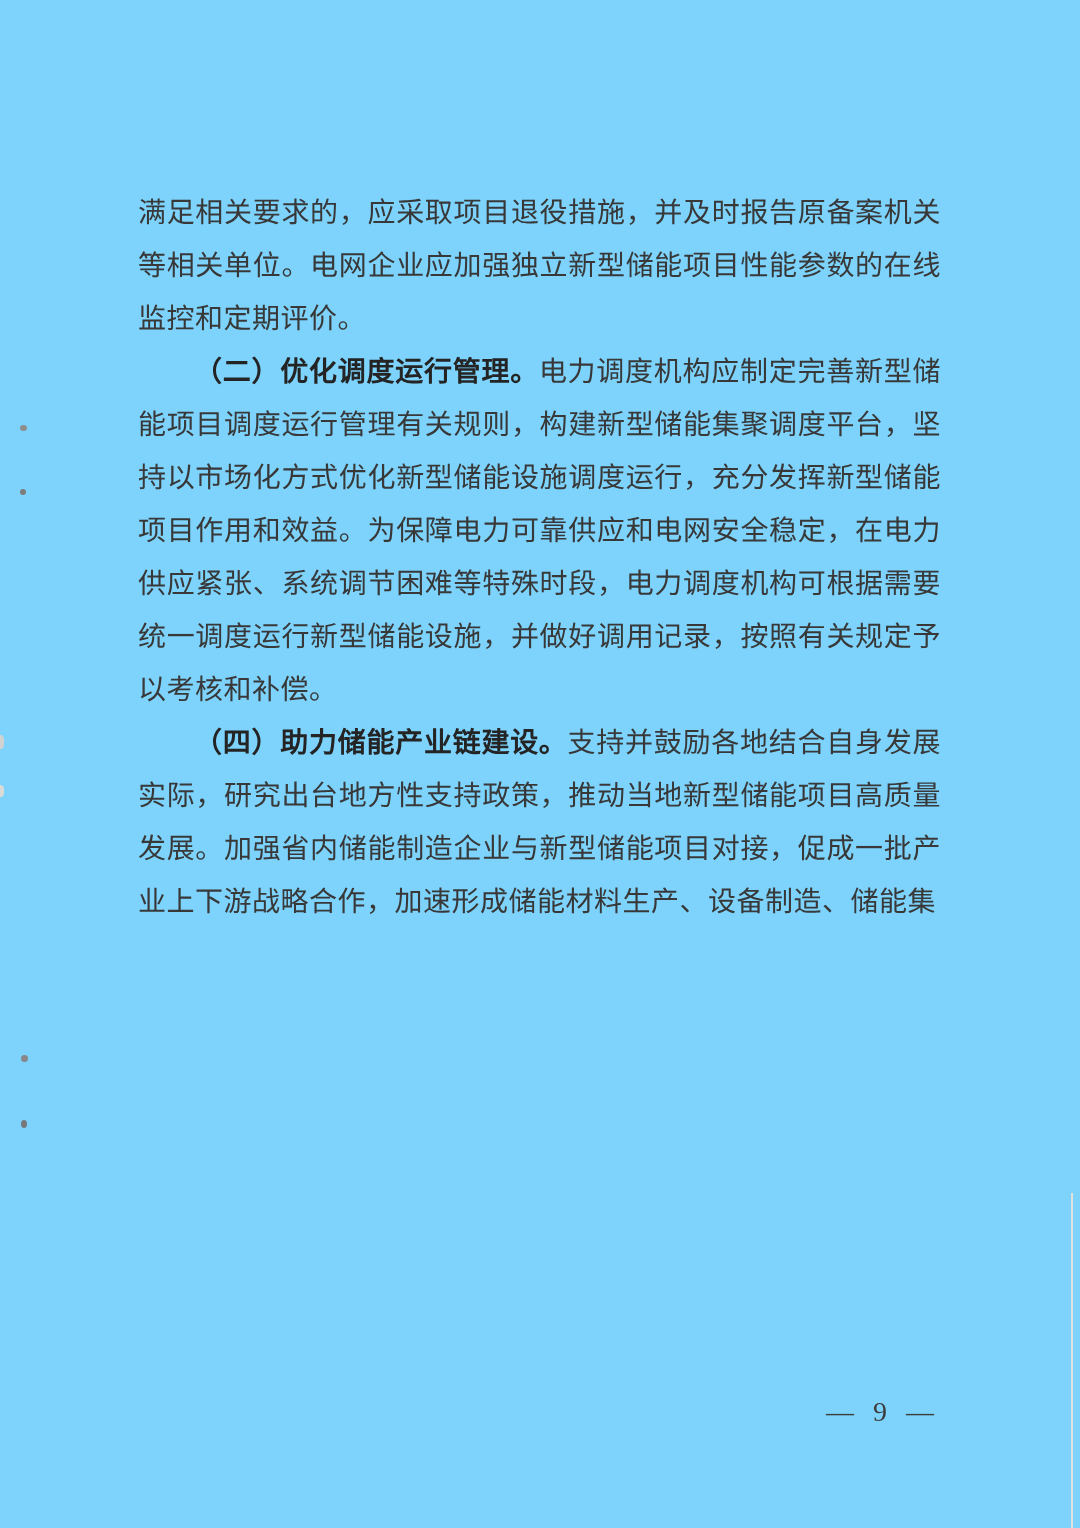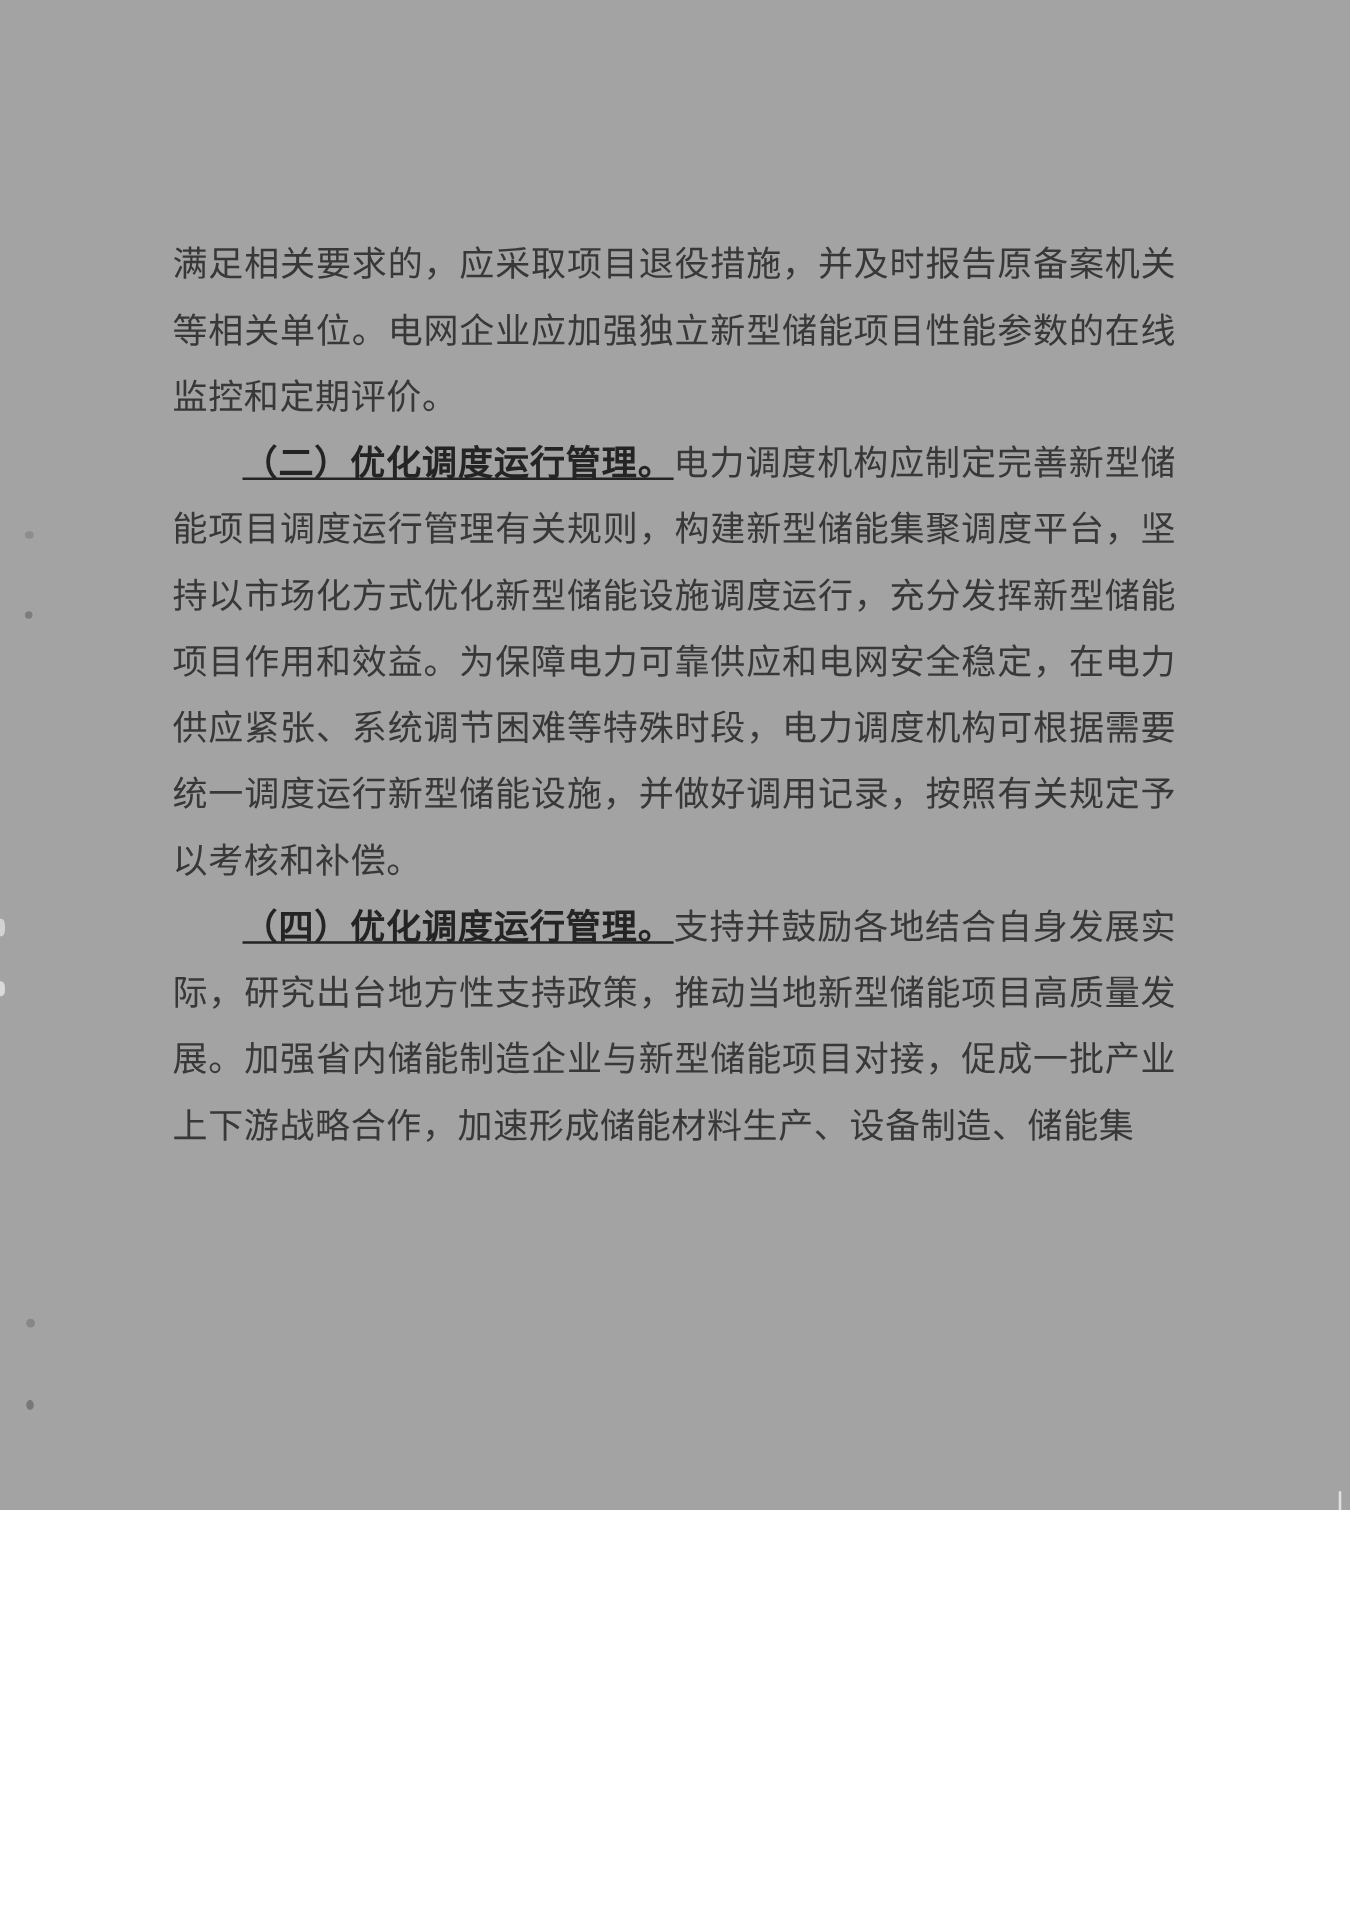--- a/index.html
+++ b/index.html
@@ -3,22 +3,22 @@
 <meta charset="utf-8">
 <style>
   html, body {
     margin: 0;
     padding: 0;
     background: #ffffff;
   }
   .page {
     position: relative;
     width: 1080px;
-    height: 1208px;
-    background: #a3a3a3;
+    height: 1528px;
+    background: #7dd3fc;
     overflow: hidden;
     font-family: "Liberation Serif", "DejaVu Serif", serif;
   }
   .content {
     position: absolute;
     left: 138px;
     top: 186px;
     width: 803px;
     font-size: 28px;
     line-height: 53px;
@@ -29,21 +29,20 @@
   .content p {
     margin: 0;
     padding: 0;
   }
   .content p.indent {
     text-indent: 2em;
   }
   .para-heading {
     font-weight: 700;
     color: #242424;
-    text-decoration: underline;
   }
   .para-text {
     font-weight: 400;
   }
   .footer {
     position: absolute;
     top: 1396px;
     left: 0;
     width: 940px;
     text-align: right;
@@ -86,21 +85,21 @@
     <p>
       <span class="para-text">满足相关要求的，应采取项目退役措施，并及时报告原备案机关等相关单位。电网企业应加强独立新型储能项目性能参数的在线监控和定期评价。</span>
     </p>
 
     <p class="indent">
       <span class="para-heading">（二）优化调度运行管理。</span><span class="para-text">电力调度机构应制定完善新型储能项目调度运行管理有关规则，构建新型储能集聚调度平台，坚持以市场化方式优化新型储能设施调度运行，充分发挥新型储能项目作用和效益。为保障电力可靠供应和电网安全稳定，在电力供应紧张、系统调节困难等特殊时段，电力调度机构可根据需要统一调度运行新型储能设施，并做好调用记录，按照有关规定予以考核和补偿。</span>
     </p>
 
 
     <p class="indent">
-      <span class="para-heading">（四）优化调度运行管理。</span><span class="para-text">支持并鼓励各地结合自身发展实际，研究出台地方性支持政策，推动当地新型储能项目高质量发展。加强省内储能制造企业与新型储能项目对接，促成一批产业上下游战略合作，加速形成储能材料生产、设备制造、储能集</span>
+      <span class="para-heading">（四）助力储能产业链建设。</span><span class="para-text">支持并鼓励各地结合自身发展实际，研究出台地方性支持政策，推动当地新型储能项目高质量发展。加强省内储能制造企业与新型储能项目对接，促成一批产业上下游战略合作，加速形成储能材料生产、设备制造、储能集</span>
     </p>
 
   </div>
 
   <div class="footer">
     <span>— 9 —</span>
   </div>
 
   <div class="speck speck-1"></div>
   <div class="speck speck-2"></div>

